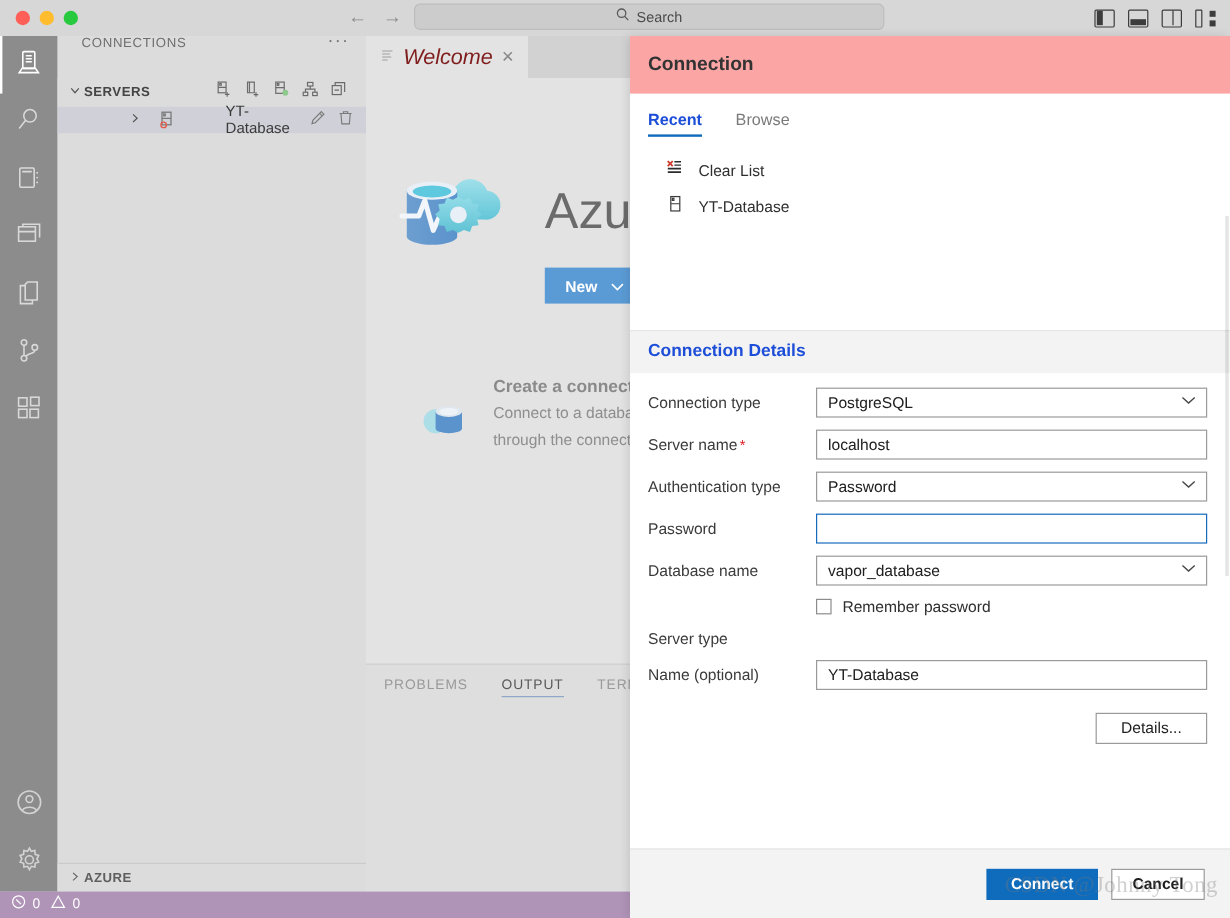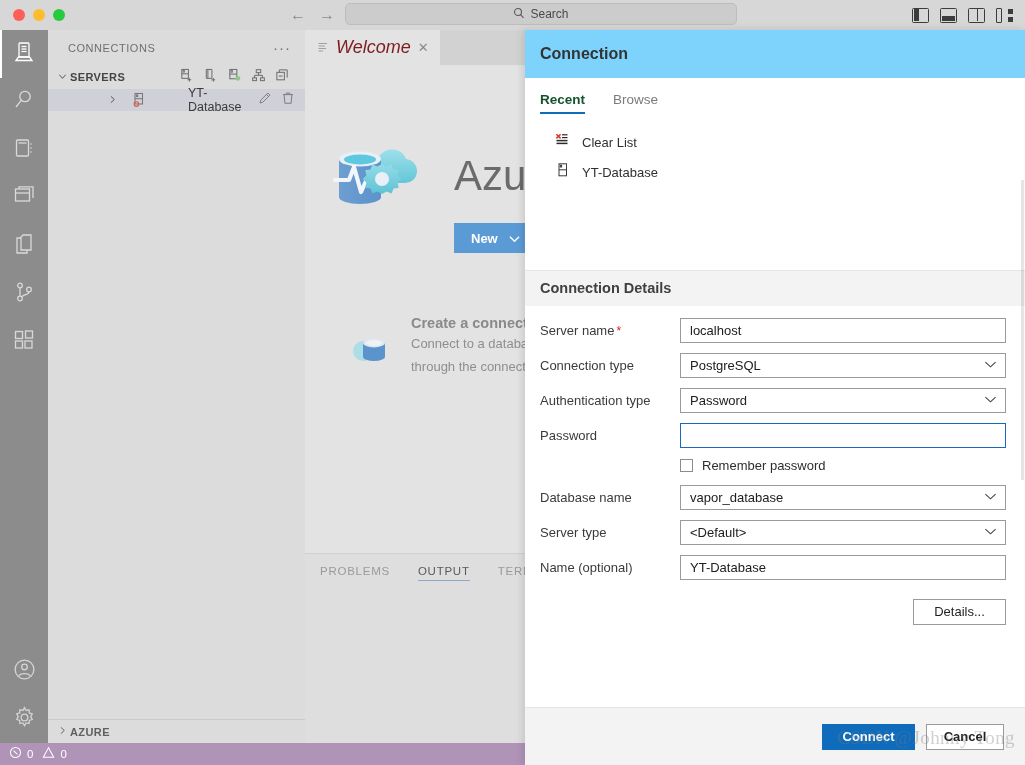--- a/index.html
+++ b/index.html
@@ -58,21 +58,21 @@
     content: ""; position: absolute; left: 0; top: 0; bottom: 0; width: 2px; background: #ffffff;
   }
   .act-spacer { flex: 1; }
 
   
   .sidebar {
     position: absolute; left: 48px; top: 30px; width: 257px; height: 713px;
     background: #dcdcdc;
   }
   .sb-title {
-    height: 35px; display: flex; align-items: center; justify-content: space-between;
+    height: 35px; display: flex; align-items: flex-start; justify-content: space-between;
     padding: 0 14px 0 20px;
   }
   .sb-title .t { font-size: 11px; letter-spacing: .55px; color: #6f6f6f; }
   .sb-dots { font-size: 15px; color: #6f6f6f; letter-spacing: 1px; line-height: 8px; }
   .sb-section {
     height: 24px; display: flex; align-items: center; padding: 0 8px 0 6px;
     background: #dcdcdc;
   }
   .chev { width: 16px; text-align: center; font-size: 10px; color: #555; }
   .sb-section .lbl { font-size: 11px; font-weight: bold; color: #454545; letter-spacing: .4px; }
@@ -140,42 +140,42 @@
   }
   .sbt { font-size: 11.5px; color: #ffffff; }
 
   
   .dialog {
     position: absolute; left: 525px; top: 30px; width: 500px; height: 735px;
     background: #ffffff; box-shadow: -2px 0 8px rgba(0,0,0,.12);
     display: flex; flex-direction: column; overflow: hidden;
   }
   .dlg-head {
-    height: 48px; background: #7dd3fc; display: flex; align-items: center;
+    height: 48px; background: #fca5a5; display: flex; align-items: center;
     padding-left: 15px; flex: 0 0 auto;
   }
   .dlg-head .t { font-size: 16px; font-weight: bold; color: #333; }
 
   .dlg-tabs { display: flex; gap: 0; padding: 14px 0 0 15px; flex: 0 0 auto; }
   .dtab { font-size: 13.5px; color: #7a7a7a; padding: 0 14px 7px 0; margin-right: 14px;
     position: relative; }
-  .dtab.active { color: #14532d; font-weight: bold; }
+  .dtab.active { color: #1d4ed8; font-weight: bold; }
   .dtab.active::after {
     content: ""; position: absolute; left: 0; right: 14px; bottom: 0; height: 2.5px; background: #0f6cbd;
   }
 
   .recent-list { padding: 13px 0 0 28px; flex: 1 1 auto; }
   .rlist-item { height: 30px; display: flex; align-items: center; gap: 11px; padding-left: 2px; }
   .rlist-item .lbl { font-size: 13px; color: #303030; }
 
   .details-head {
     height: 36px; background: #f3f3f3; display: flex; align-items: center;
     padding-left: 15px; flex: 0 0 auto; border-top: 1px solid #e6e6e6;
   }
-  .details-head .t { font-size: 14.5px; font-weight: bold; color: #404040; }
+  .details-head .t { font-size: 14.5px; font-weight: bold; color: #1d4ed8; }
 
   .form { flex: 1 1 auto; padding: 12px 19px 0 15px; position: relative; }
   .frow { display: flex; align-items: center; margin-bottom: 10px; }
   .frow .flabel { width: 140px; font-size: 13px; color: #3b3b3b; flex: 0 0 140px; }
   .req { color: #e01b24; font-size: 12px; padding-left: 2px; }
   .fctl {
     flex: 1 1 auto; height: 25px; border: 1px solid #9a9a9a; background: #fff;
     display: flex; align-items: center; padding: 0 9px; font-size: 13px; color: #202020;
   }
   .fctl.select { justify-content: space-between; padding-right: 8px; }
@@ -598,35 +598,35 @@
       </div>
     </div>
 
     <div class="details-head">
       <span class="t">Connection Details</span>
     </div>
 
     <div class="form">
 
       <div class="frow">
-        <span class="flabel"><span>Server name</span><span class="req">*</span></span>
-        <div class="fctl">
-          <span>localhost</span>
-        </div>
-      </div>
-
-      <div class="frow">
         <span class="flabel">Connection type</span>
         <div class="fctl select">
           <span>PostgreSQL</span>
           <span class="caret">
             <svg width="13" height="9" viewBox="0 0 14 9">
                 <polyline points="1.5,2 7,7 12.5,2" fill="none" stroke="#444" stroke-width="1.2"></polyline>
               </svg>
           </span>
+        </div>
+      </div>
+
+      <div class="frow">
+        <span class="flabel"><span>Server name</span><span class="req">*</span></span>
+        <div class="fctl">
+          <span>localhost</span>
         </div>
       </div>
 
       <div class="frow">
         <span class="flabel">Authentication type</span>
         <div class="fctl select">
           <span>Password</span>
           <span class="caret">
             <svg width="13" height="9" viewBox="0 0 14 9">
                 <polyline points="1.5,2 7,7 12.5,2" fill="none" stroke="#444" stroke-width="1.2"></polyline>
@@ -636,49 +636,41 @@
       </div>
 
 
       <div class="frow">
         <span class="flabel">Password</span>
         <div class="fctl focused">
           <span></span>
         </div>
       </div>
 
-      <div class="frow checkrow">
-        <div class="checkwrap">
-          <span class="cbox"></span>
-          <span class="ctext">Remember password</span>
-        </div>
-      </div>
-
       <div class="frow">
         <span class="flabel">Database name</span>
         <div class="fctl select">
           <span>vapor_database</span>
           <span class="caret">
             <svg width="13" height="9" viewBox="0 0 14 9">
                 <polyline points="1.5,2 7,7 12.5,2" fill="none" stroke="#444" stroke-width="1.2"></polyline>
               </svg>
           </span>
         </div>
       </div>
 
+      <div class="frow checkrow">
+        <div class="checkwrap">
+          <span class="cbox"></span>
+          <span class="ctext">Remember password</span>
+        </div>
+      </div>
+
       <div class="frow">
         <span class="flabel">Server type</span>
-        <div class="fctl select">
-          <span>&lt;Default&gt;</span>
-          <span class="caret">
-            <svg width="13" height="9" viewBox="0 0 14 9">
-                <polyline points="1.5,2 7,7 12.5,2" fill="none" stroke="#444" stroke-width="1.2"></polyline>
-              </svg>
-          </span>
-        </div>
       </div>
 
       <div class="frow">
         <span class="flabel">Name (optional)</span>
         <div class="fctl">
           <span>YT-Database</span>
         </div>
       </div>
 
       <div class="advrow">

